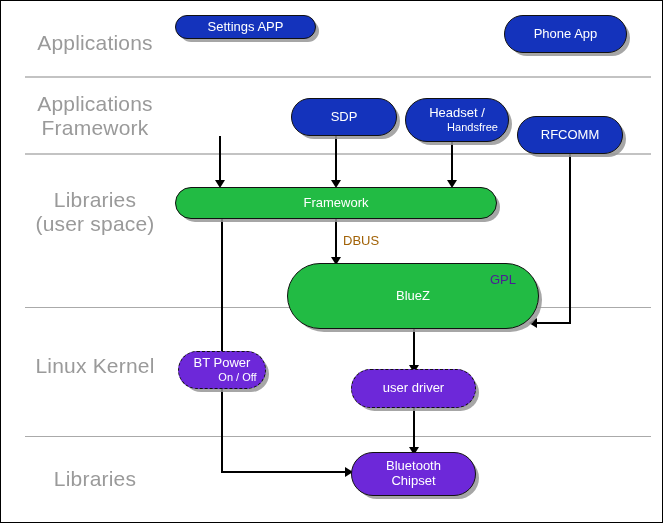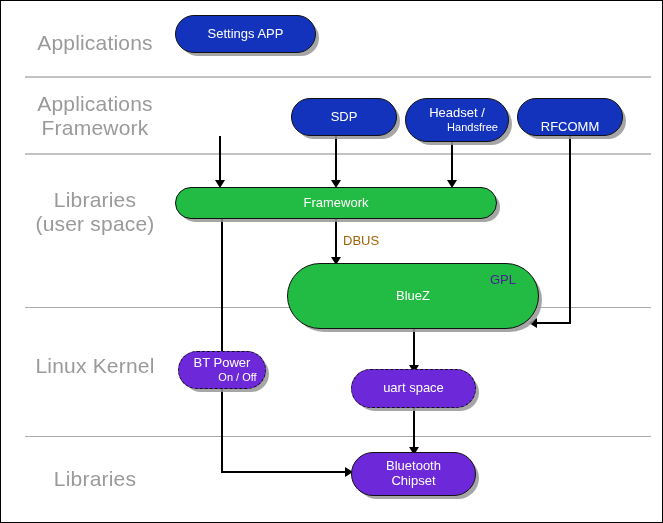--- a/index.html
+++ b/index.html
@@ -164,55 +164,58 @@
   <div class="line-v" style="left:412px; top:328px; height:40px;"></div>
   <div class="arrow-down" style="left:408px; top:364px;"></div>
 
   <div class="line-v" style="left:412px; top:407px; height:43px;"></div>
   <div class="arrow-down" style="left:408px; top:446px;"></div>
 
   <div class="line-v" style="left:220px; top:218px; height:254px;"></div>
   <div class="line-h" style="left:220px; top:470px; width:126px;"></div>
   <div class="arrow-right" style="left:344px; top:466px;"></div>
 
-  <div class="node blue" style="left:174px; top:14px; width:141px; height:38px;">
+  <div class="node blue" style="left:174px; top:14px; width:141px; height:24px;">
     <span class="t1">Settings APP</span>
   </div>
 
+  <div class="node blue" style="left:503px; top:14px; width:123px; height:38px;">
+    <span class="t1">Phone App</span>
+  </div>
 
 
   <div class="node blue" style="left:290px; top:97px; width:106px; height:38px;text-align:right;">
     <span class="t1">SDP</span>
   </div>
 
   <div class="node blue" style="left:404px; top:97px; width:104px; height:44px;">
     <span class="t1">Headset /</span>
     <span class="t2">Handsfree</span>
   </div>
 
-  <div class="node blue" style="left:516px; top:97px; width:106px; height:38px;justify-content:flex-end;">
+  <div class="node blue" style="left:516px; top:115px; width:106px; height:38px;">
     <span class="t1">RFCOMM</span>
   </div>
 
   <div class="node green" style="left:174px; top:186px; width:322px; height:32px;">
     <span class="t1 inner-label">Framework</span>
   </div>
 
   <div class="node green" style="left:286px; top:262px; width:252px; height:66px;">
     <span class="gpl-tag">GPL</span>
     <span class="t1 inner-label">BlueZ</span>
   </div>
 
   <div class="node red" style="left:177px; top:350px; width:88px; height:38px;">
     <span class="t1">BT Power</span>
     <span class="t2">On / Off</span>
   </div>
 
   <div class="node red" style="left:350px; top:368px; width:125px; height:39px;">
-    <span class="t1">uart space</span>
+    <span class="t1">user driver</span>
   </div>
 
   <div class="node red solid" style="left:350px; top:451px; width:125px; height:44px;">
     <span class="t1">Bluetooth</span>
     <span class="t1">Chipset</span>
   </div>
 
 </div>
 
 </body></html>

